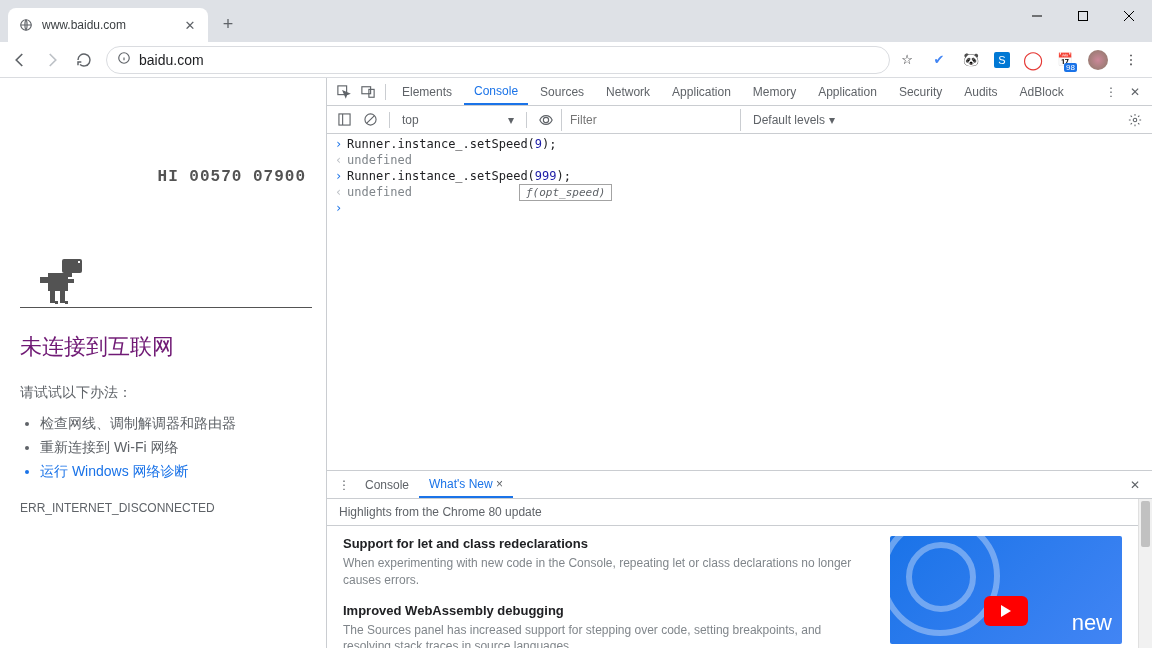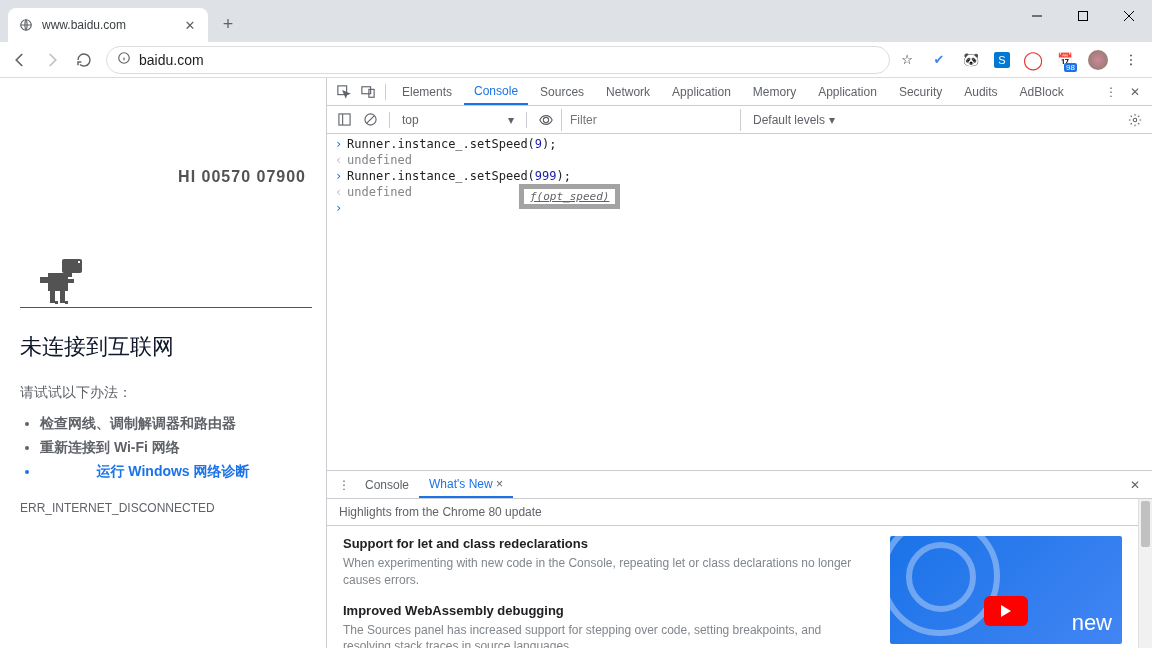--- a/index.html
+++ b/index.html
@@ -22,27 +22,27 @@
 .nav-btn.disabled { color:#bdc1c6; }
 .omnibox { flex:1; height:28px; border:1px solid #dadce0; border-radius:14px; display:flex; align-items:center; padding:0 10px; gap:8px; color:#5f6368; font-size:14px; margin: 0 4px; }
 .omnibox .url { color:#202124; }
 .ext-icons { display:flex; gap:14px; align-items:center; padding-right:6px; }
 .ext-icons .ic { width:18px; height:18px; display:flex; align-items:center; justify-content:center; }
 
 
 .main { display:flex; height: calc(648px - 42px - 36px); }
 .page { width: 326px; padding: 90px 20px 0 20px; position:relative; }
 .dino-area { position:relative; height:150px; }
-.hi-score { font-family: Liberation Sans, sans-serif; font-size: 16px; color:#535353; letter-spacing:1px; text-align:right; font-weight:bold; }
+.hi-score { font-family: Liberation Mono, monospace; font-size: 16px; color:#535353; letter-spacing:1px; text-align:right; font-weight:bold; }
 .dino { position:absolute; left:20px; bottom:10px; }
 .ground { border-bottom: 1px solid #535353; position:absolute; bottom:10px; left:0; right:-6px; }
-.err-title { font-size: 22px; color:#0f172a; margin-top: 14px; font-weight:400; }
+.err-title { font-size: 22px; color:#701a75; margin-top: 14px; font-weight:400; }
 .err-sub { margin-top: 22px; color:#5f6368; font-size:14px; }
-.err-list { margin: 10px 0 12px 20px; color:#5f6368; font-size:14px; line-height:1.7;font-weight:bold; }
-.err-list li.link { color:#1a73e8;text-align:center; }
+.err-list { margin: 10px 0 12px 20px; color:#5f6368; font-size:14px; line-height:1.7; }
+.err-list li.link { color:#1a73e8; }
 .err-code { margin-top: 18px; color:#5f6368; font-size:12px; }
 
 
 .devtools { flex:1; border-left:1px solid #cacdd1; display:flex; flex-direction:column; background:#fff; }
 .dt-tabs { height:28px; border-bottom:1px solid #cacdd1; display:flex; align-items:center; padding:0 6px; gap:2px; font-size:12px; color:#5f6368; }
 .dt-ic { width:22px; height:22px; display:flex; align-items:center; justify-content:center; }
 .dt-sep { width:1px; height:16px; background:#cacdd1; margin:0 4px; }
 .dt-tab { padding: 0 10px; height:27px; display:flex; align-items:center; cursor:default; }
 .dt-tab.active { color:#1a73e8; border-bottom:2px solid #1a73e8; }
 .dt-close { margin-left:auto; }
@@ -53,21 +53,21 @@
 .dt-levels { padding:0 8px; display:flex; align-items:center; gap:4px; }
 .dt-gear { margin-left:auto; }
 
 .console-body { flex:1; overflow:auto; font-family: Menlo, Consolas, monospace; font-size:12px; padding: 2px 0; position:relative; }
 .c-line { display:flex; align-items:flex-start; padding:1px 8px; }
 .c-gutter { width:12px; color:#1a73e8; flex-shrink:0; }
 .c-gutter.out { color:#bdc1c6; }
 .c-text { white-space: pre; }
 .undef { color:#80868b; }
 .num { color:#1a1aa6; }
-.tooltip { position:absolute; background:#fff; border:5px solid #a3a3a3; padding:1px 6px; font-style:italic; color:#5f6368; font-family: Menlo, Consolas, monospace; font-size:11px;text-decoration:underline; }
+.tooltip { position:absolute; background:#fff; border:1px solid #a3a3a3; padding:1px 6px; font-style:italic; color:#5f6368; font-family: Menlo, Consolas, monospace; font-size:11px; }
 
 
 .drawer { border-top:1px solid #cacdd1; height:178px; display:flex; flex-direction:column; }
 .drawer-tabs { height:28px; border-bottom:1px solid #cacdd1; display:flex; align-items:center; padding:0 6px; font-size:12px; color:#5f6368; }
 .drawer-tabs .dt-tab { padding:0 10px; }
 .whats-new { flex:1; overflow:hidden; display:flex;justify-content:space-between; }
 .wn-body { flex:1; padding:0; }
 .wn-banner { border-bottom:1px solid #cacdd1; padding:6px 12px; font-size:12px; color:#5f6368; }
 .wn-content { display:flex; padding: 10px 16px; gap:20px; }
 .wn-text { flex:1; }

